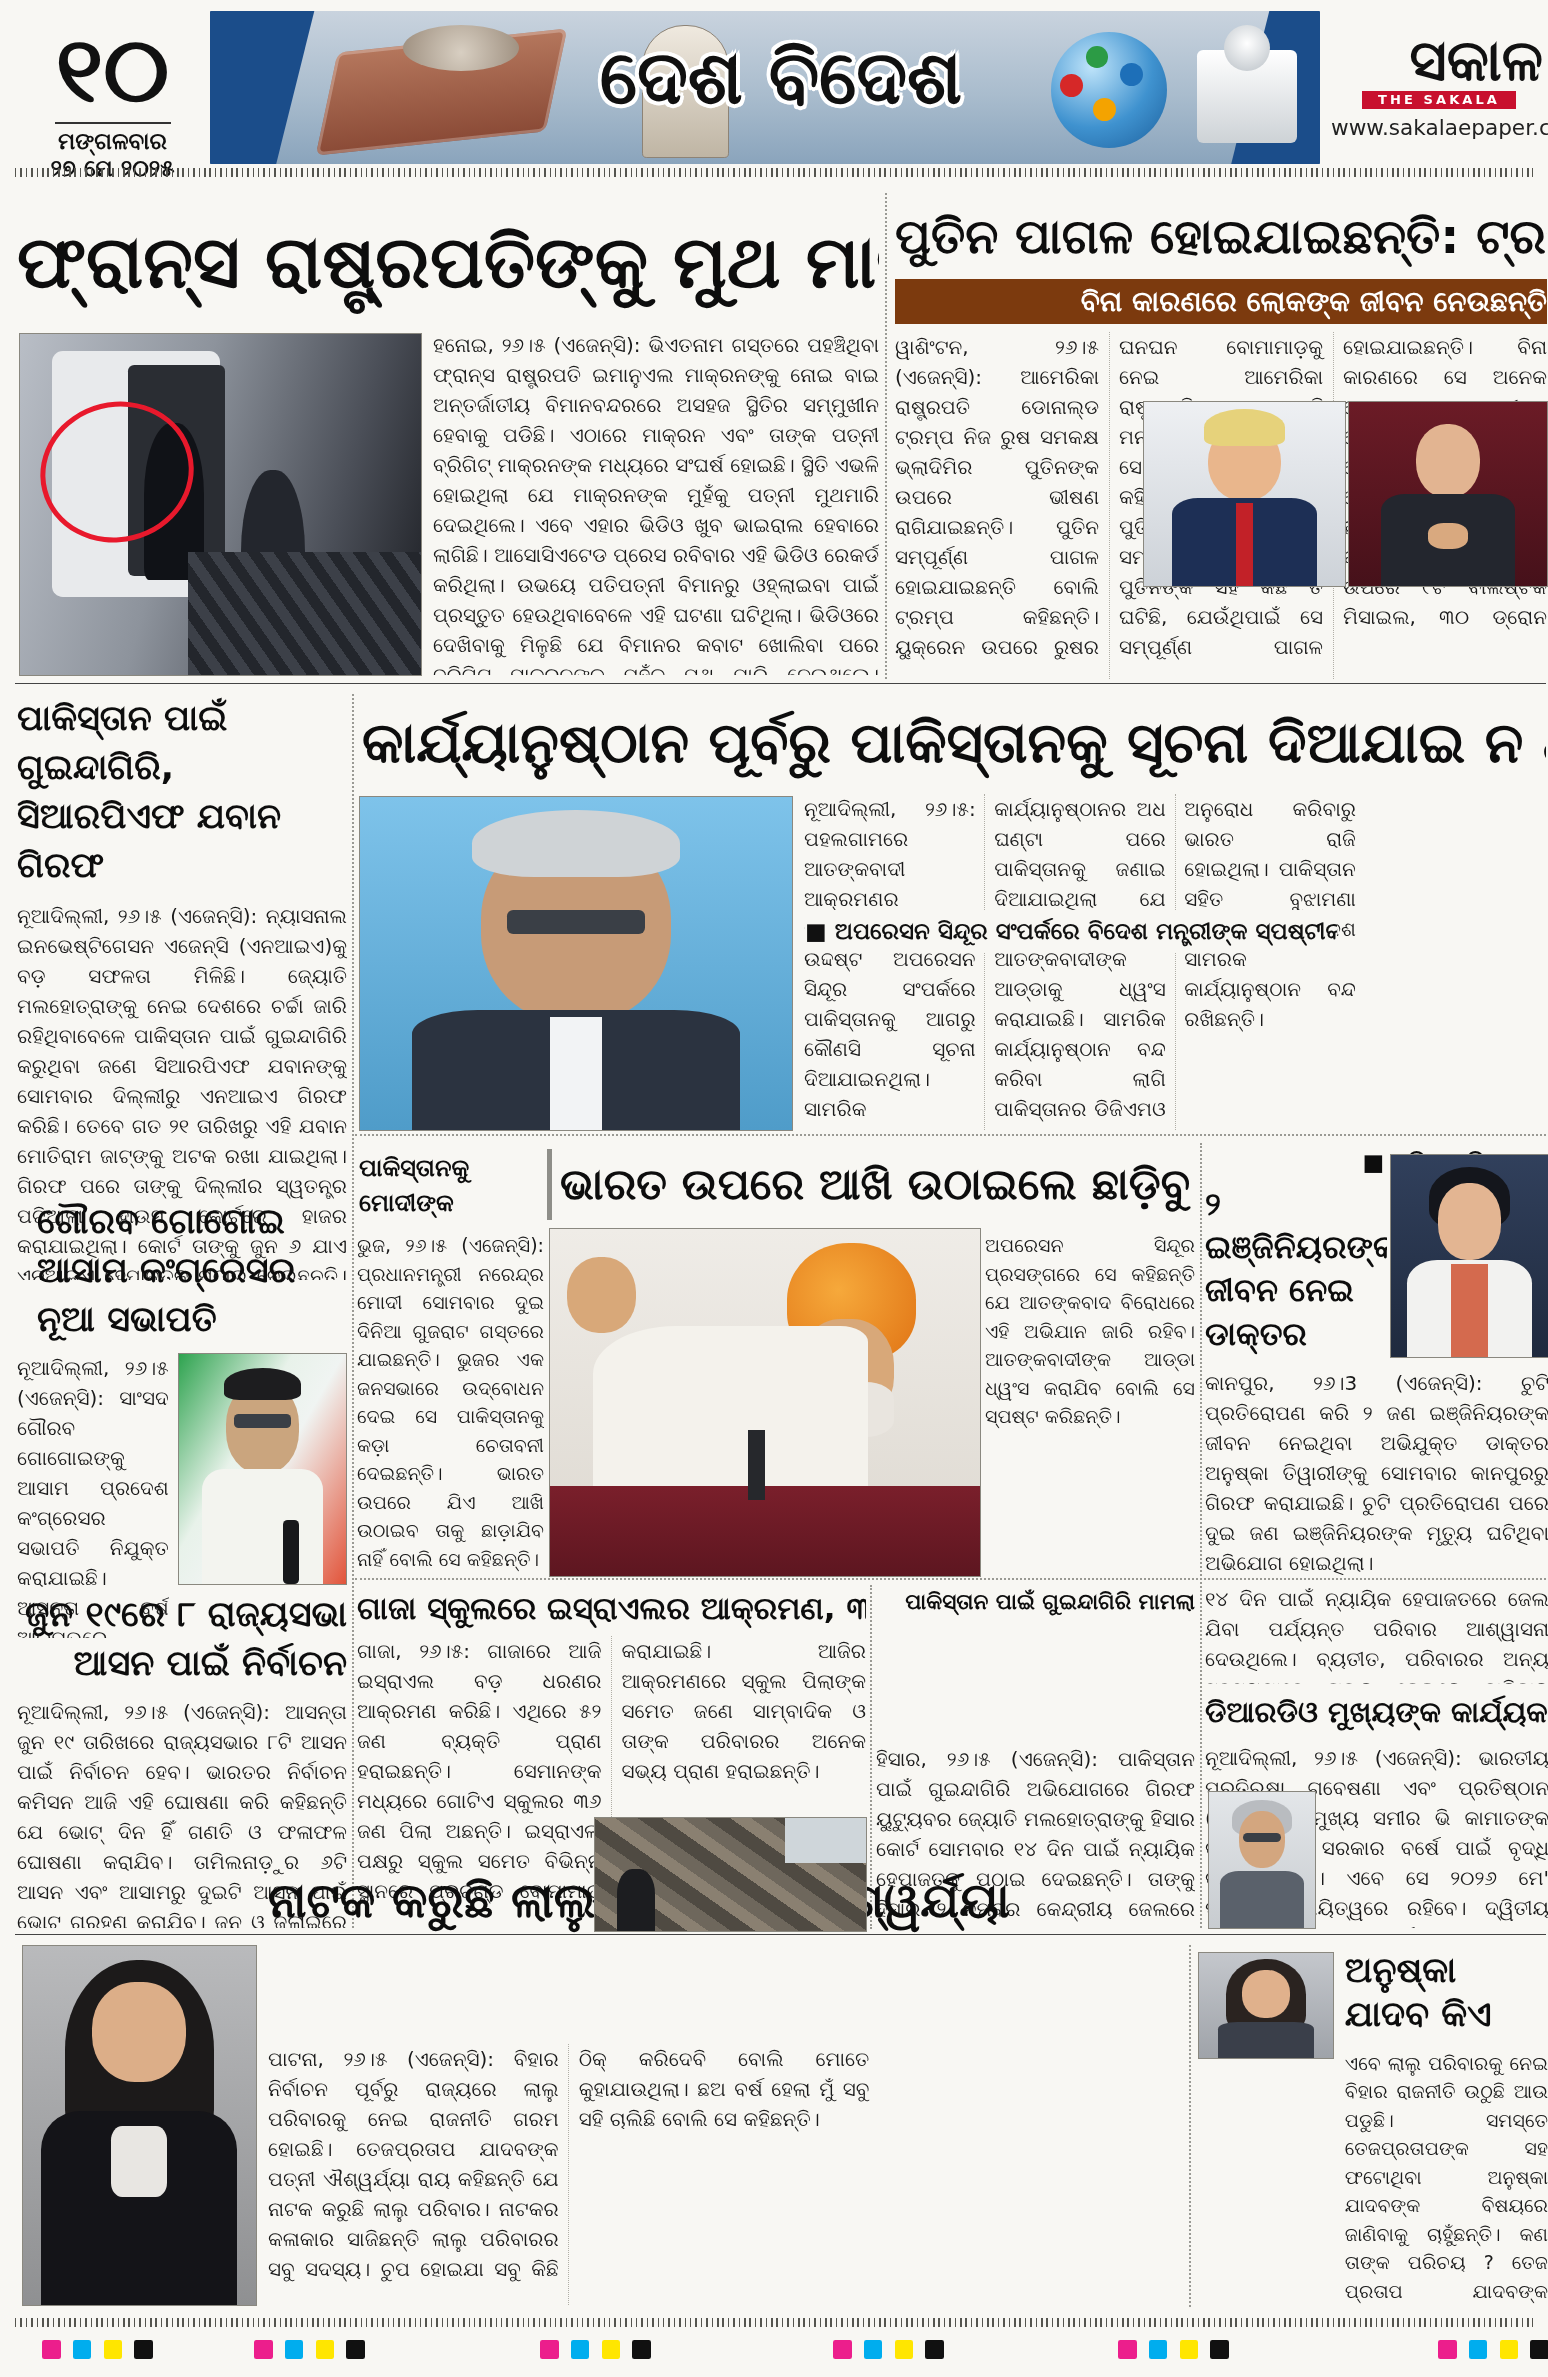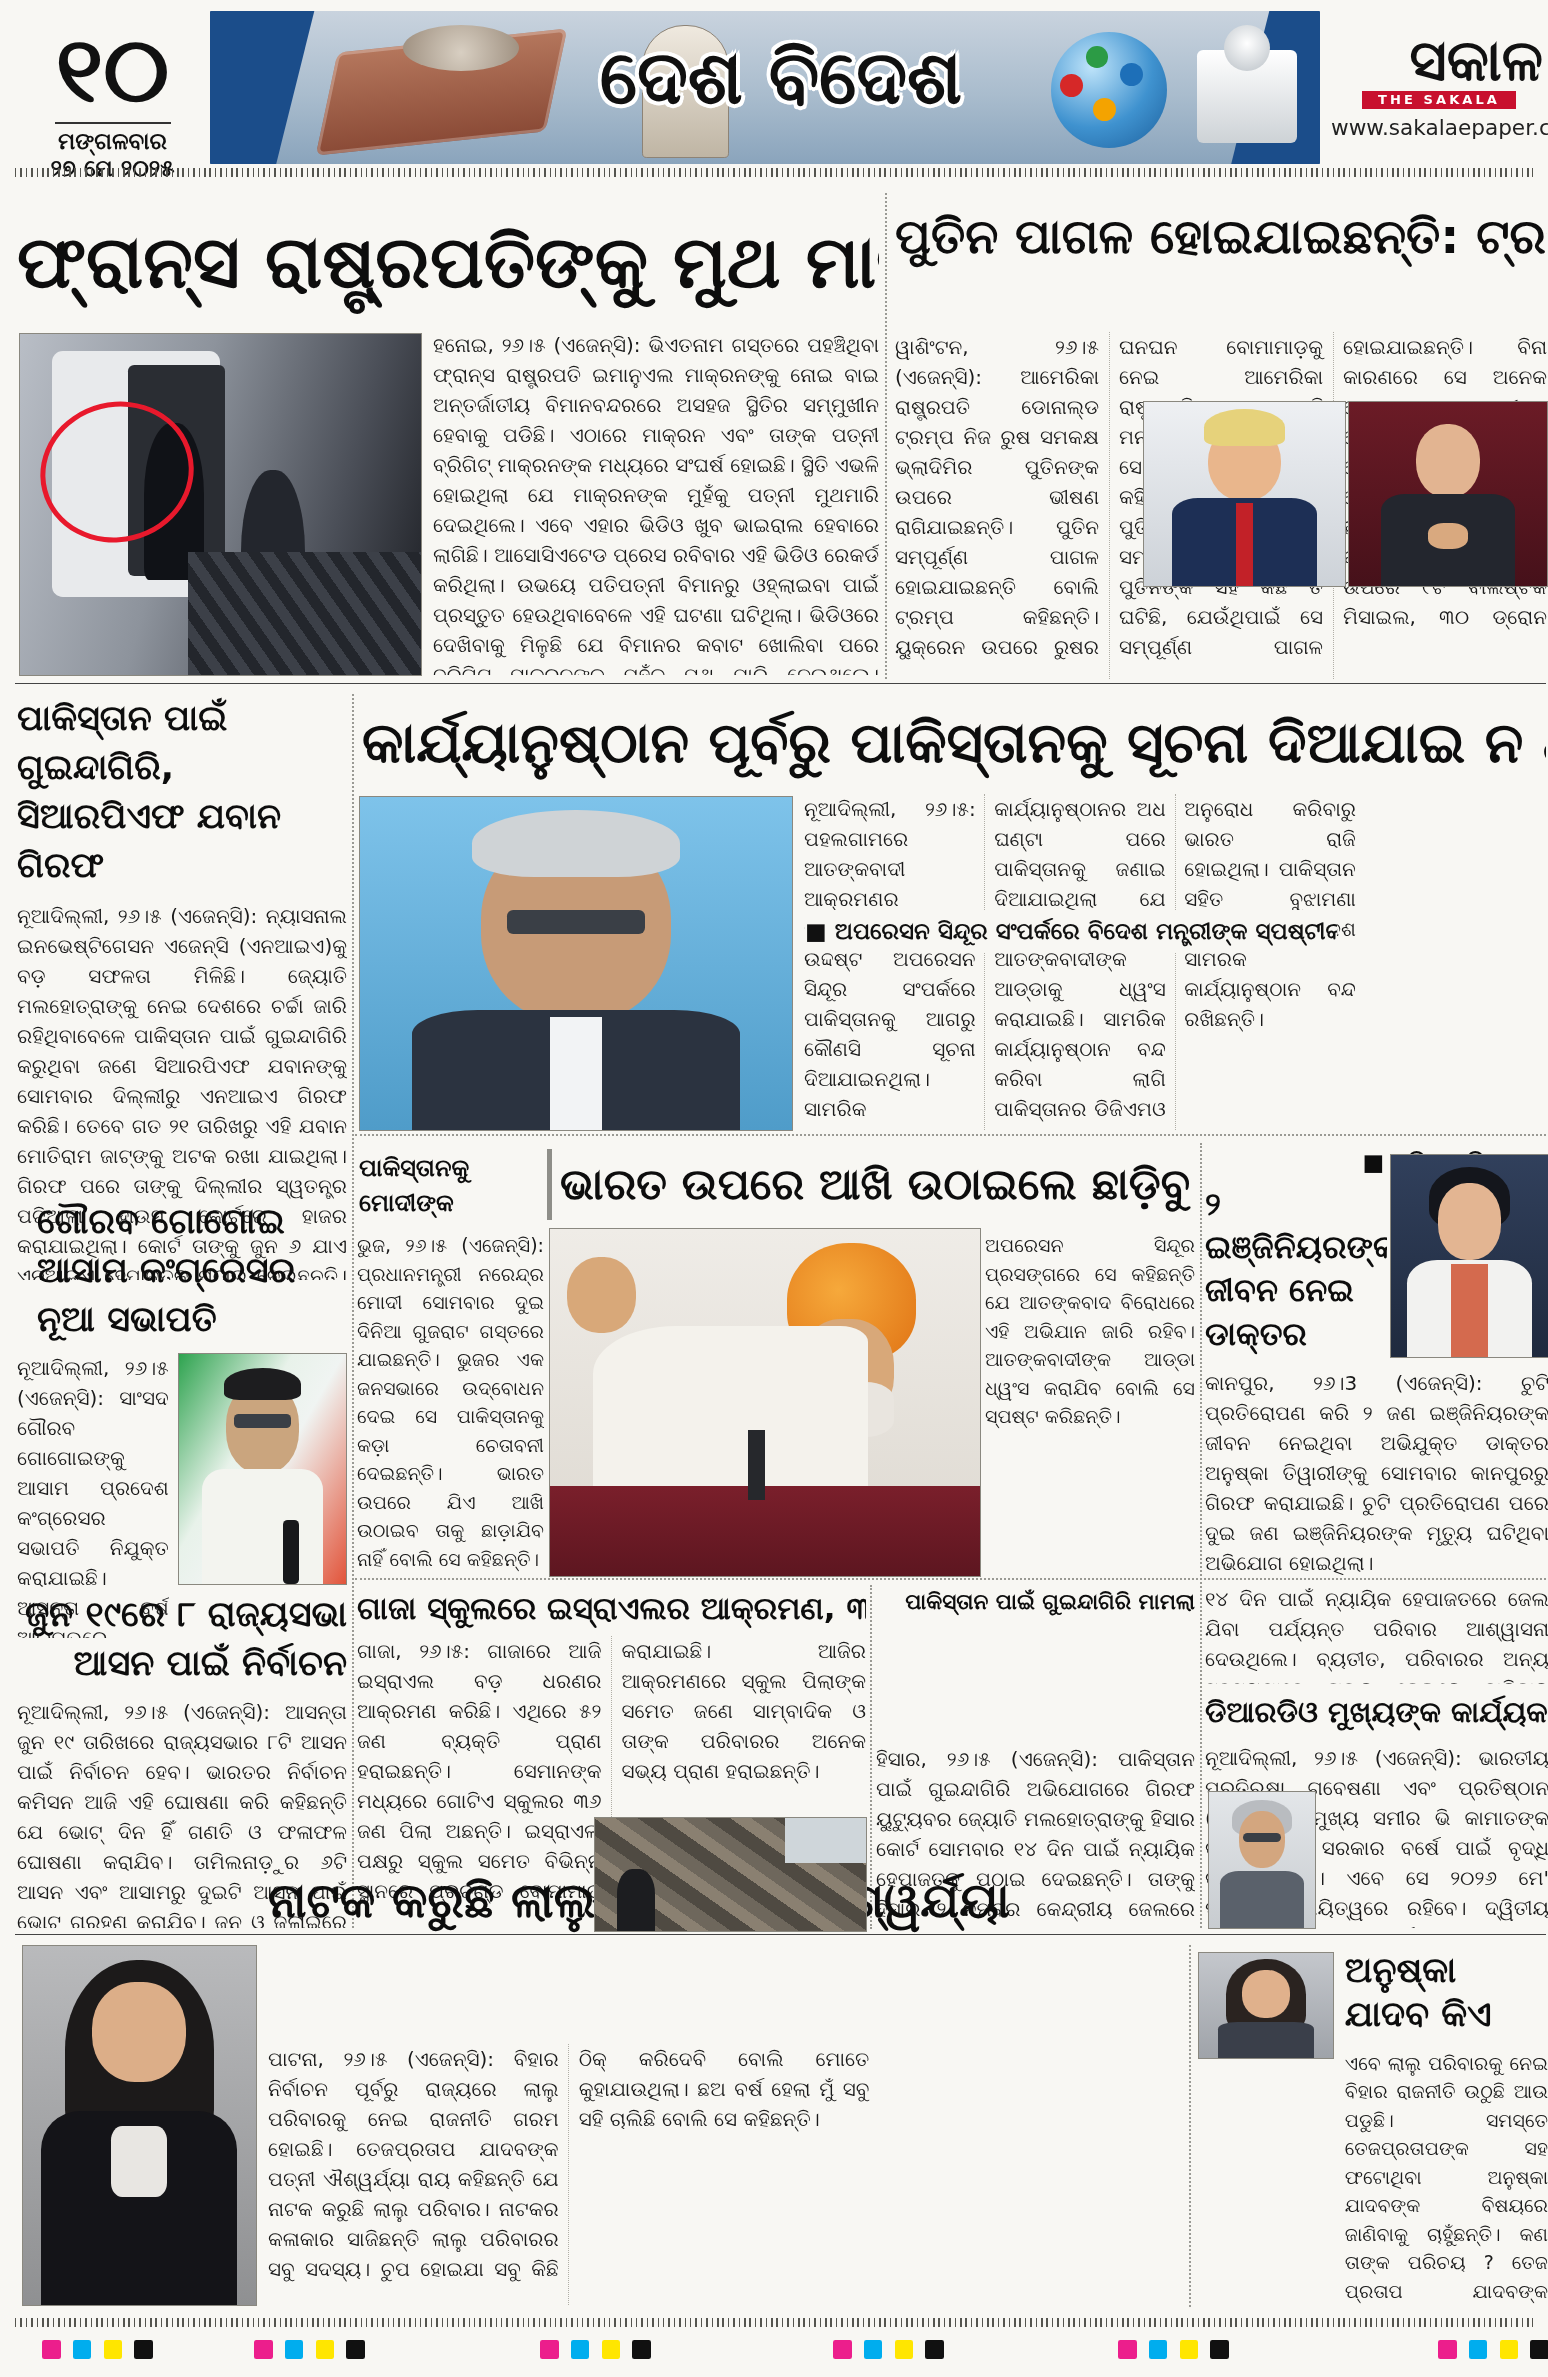--- a/index.html
+++ b/index.html
@@ -78,20 +78,21 @@
     <div style="left:55%;top:40%;width:16%;height:52%;background:#23262d;border-radius:46% 46% 8% 8%;"></div>
     <div style="right:0;bottom:0;width:58%;height:36%;background:repeating-linear-gradient(55deg,#3c4048 0 10.8px,#23262c 10.8px 21.6px);"></div>
     <div style="left:5%;top:20%;width:36%;height:38%;border:5.4px solid #e8192c;border-radius:50%;transform:rotate(-14deg);"></div>
   </div>
 
   <div class="abs body-txt" style="left:433px;top:330px;width:446px;height:345px;">ହନୋଇ, ୨୬।୫ (ଏଜେନ୍ସି): ଭିଏତନାମ ଗସ୍ତରେ ପହଞ୍ଚିଥିବା ଫ୍ରାନ୍ସ ରାଷ୍ଟ୍ରପତି ଇମାନୁଏଲ ମାକ୍ରନଙ୍କୁ ନୋଇ ବାଇ ଅନ୍ତର୍ଜାତୀୟ ବିମାନବନ୍ଦରରେ ଅସହଜ ସ୍ଥିତିର ସମ୍ମୁଖୀନ ହେବାକୁ ପଡିଛି। ଏଠାରେ ମାକ୍ରନ ଏବଂ ତାଙ୍କ ପତ୍ନୀ ବ୍ରିଗିଟ୍ ମାକ୍ରନଙ୍କ ମଧ୍ୟରେ ସଂଘର୍ଷ ହୋଇଛି। ସ୍ଥିତି ଏଭଳି ହୋଇଥିଲା ଯେ ମାକ୍ରନଙ୍କ ମୁହଁକୁ ପତ୍ନୀ ମୁଥମାରି ଦେଇଥିଲେ। ଏବେ ଏହାର ଭିଡିଓ ଖୁବ ଭାଇରାଲ ହେବାରେ ଲାଗିଛି। ଆସୋସିଏଟେଡ ପ୍ରେସ ରବିବାର ଏହି ଭିଡିଓ ରେକର୍ଡ କରିଥିଲା। ଉଭୟେ ପତିପତ୍ନୀ ବିମାନରୁ ଓହ୍ଲାଇବା ପାଇଁ ପ୍ରସ୍ତୁତ ହେଉଥିବାବେଳେ ଏହି ଘଟଣା ଘଟିଥିଲା। ଭିଡିଓରେ ଦେଖିବାକୁ ମିଳୁଛି ଯେ ବିମାନର କବାଟ ଖୋଲିବା ପରେ ବ୍ରିଗିଟ୍ ମାକ୍ରନଙ୍କ ମୁହଁକୁ ମୁଥ ମାରି ଦେଇଥିଲେ। ପ୍ରସଙ୍ଗତ ମାକ୍ରନ ଏଥର ଭିଏତନାମ, ଇଣ୍ଡୋନେସିଆ ଏବଂ ସିଙ୍ଗାପୁର ଗସ୍ତରେ ଅଛନ୍ତି।</div>
 
   <div class="vdot" style="left:885px;top:193px;height:486px;"></div>
 
   <div class="abs hl center" style="left:895px;top:197px;width:652px;height:79px;font-size:48px;line-height:79px;white-space:nowrap;">ପୁତିନ ପାଗଳ ହୋଇଯାଇଛନ୍ତି: ଟ୍ରମ୍ପ</div>
+  <div class="abs center" style="left:895px;top:279px;width:652px;height:45px;background:#7c3a0e;color:#fff;font-size:28px;font-weight:700;line-height:45px;overflow:hidden;">ବିନା କାରଣରେ ଲୋକଙ୍କ ଜୀବନ ନେଉଛନ୍ତି</div>
   <div class="abs body-txt" style="left:895px;top:332px;width:652px;height:347px;">
       <div class="cols3">ୱାଶିଂଟନ, ୨୬।୫ (ଏଜେନ୍ସି): ଆମେରିକା ରାଷ୍ଟ୍ରପତି ଡୋନାଲ୍ଡ ଟ୍ରମ୍ପ ନିଜ ରୁଷ ସମକକ୍ଷ ଭ୍ଲାଦିମିର ପୁତିନଙ୍କ ଉପରେ ଭୀଷଣ ରାଗିଯାଇଛନ୍ତି। ପୁତିନ ସମ୍ପୂର୍ଣ୍ଣ ପାଗଳ ହୋଇଯାଇଛନ୍ତି ବୋଲି ଟ୍ରମ୍ପ କହିଛନ୍ତି। ୟୁକ୍ରେନ ଉପରେ ରୁଷର ଘନଘନ ବୋମାମାଡ଼କୁ ନେଇ ଆମେରିକା ରାଷ୍ଟ୍ରପତି ଟ୍ରମ୍ପ ଏହି ମନ୍ତବ୍ୟ ଦେଇଛନ୍ତି। ସୋସିଆଲ ମିଡିଆରେ କହିଛନ୍ତି ଯେ ସେ ପୁତିନଙ୍କ ସହ ସର୍ବଦା ଭଲ ସମ୍ବନ୍ଧ ରଖିଛନ୍ତି। ପୁତିନଙ୍କ ସହ କିଛି ତ ଘଟିଛି, ଯେଉଁଥିପାଇଁ ସେ ସମ୍ପୂର୍ଣ୍ଣ ପାଗଳ ହୋଇଯାଇଛନ୍ତି। ବିନା କାରଣରେ ସେ ଅନେକ ଲୋକଙ୍କ ଜୀବନ ନେଉଛନ୍ତି। କେବଳ ସୈନିକ ନୁହନ୍ତି, ସାଧାରଣ ଲୋକ ମଧ୍ୟ ପ୍ରାଣ ହରାଉଛନ୍ତି ବୋଲି ଟ୍ରମ୍ପ କହିଛନ୍ତି। ରୁଷ ୟୁକ୍ରେନ ଉପରେ ୯ଟି ବାଲିଷ୍ଟିକ ମିସାଇଲ, ୩୦ ଡ୍ରୋନ ଏବଂ ୨୯୮ଟି ଆକ୍ରମଣ କରିଥିଲା।</div>
     </div>
 
   <div class="ph" style="left:1143px;top:401px;width:201px;height:184px;z-index:3;">
     <div style="left:0;top:0;width:100%;height:100%;background:linear-gradient(180deg,#eef0f3,#cdd2d8);"></div>
     <div style="left:32%;top:12%;width:36%;height:42%;background:#e9b68c;border-radius:48%;"></div>
     <div style="left:30%;top:4%;width:40%;height:20%;background:#e6d27b;border-radius:50% 50% 20% 20%;"></div>
     <div style="left:14%;top:52%;width:72%;height:48%;background:#1d2f55;border-radius:18% 18% 0 0;"></div>
     <div style="left:46%;top:55%;width:8%;height:45%;background:#c22128;"></div>

